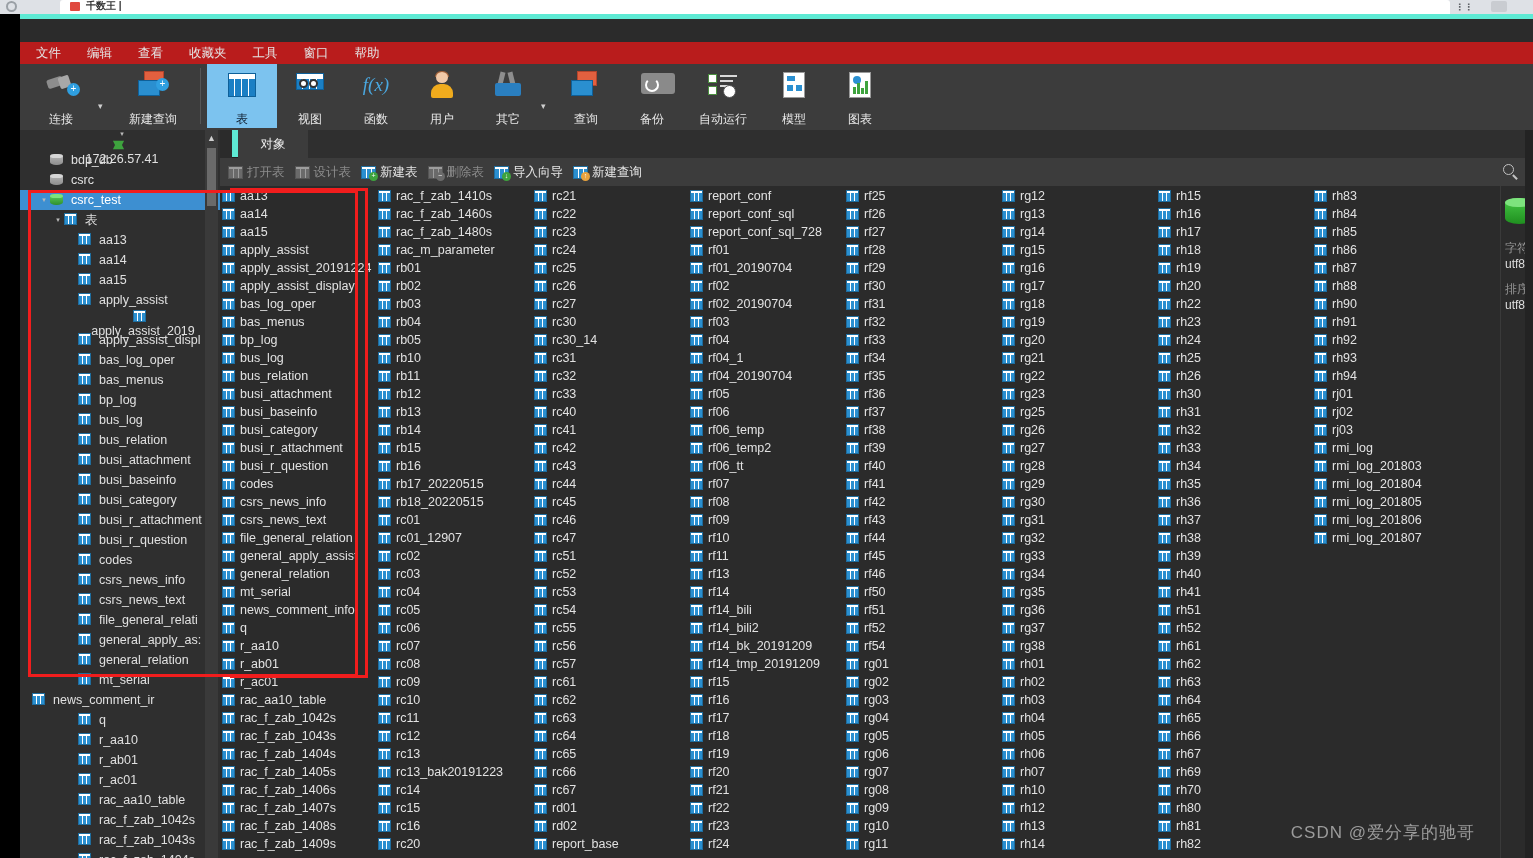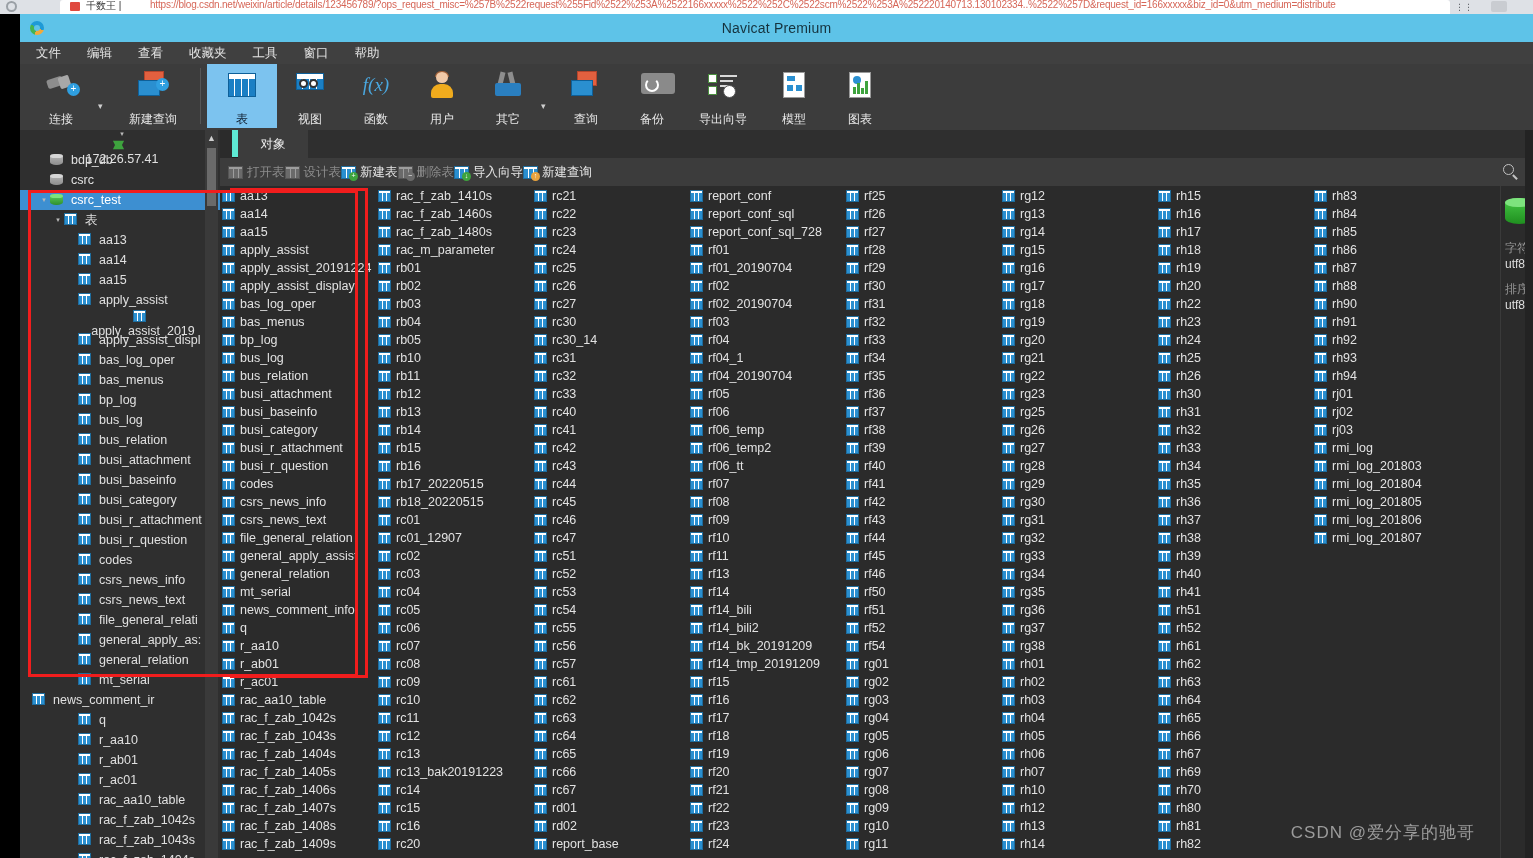--- a/index.html
+++ b/index.html
@@ -6,21 +6,21 @@
   html, body {
     width: 1533px; height: 858px; overflow: hidden;
     font-family: "Liberation Sans", "DejaVu Sans", sans-serif;
     background: #2b2b2b; color: #d8d8d8;
   }
   #app { position: relative; width: 1533px; height: 858px; background: #2b2b2b; }
 
   
   .browser-strip {
     position: absolute; left: 0; top: 0; width: 1533px; height: 19px;
-    background: #5eead4; overflow: hidden;
+    background: #5eead4; overflow: hidden; font-weight: bold;
   }
   .browser-strip .tabbg { position:absolute; left:0; top:0; width:1533px; height:14px; background:#dee1e6;}
   .browser-strip .tab {
     position: absolute; left: 60px; top: 0; width: 1390px; height: 14px;
     background: #ffffff; border-radius: 3px 3px 0 0;
   }
   .browser-strip .favicon {
     position: absolute; left: 70px; top: 2px; width: 10px; height: 9px; background: #e04a3f;
     border-radius: 1px;
   }
@@ -55,21 +55,21 @@
   }
   .titlebar .logo::after {
     content: ""; position: absolute; left: 4px; top: 4px; width: 6px; height: 6px;
     border-radius: 50%; background: #5ec3e8;
   }
   .titlebar .tt { font-size: 14px; letter-spacing: 0.2px; color: #15323d; }
 
   
   .menubar {
     position: absolute; left: 20px; top: 42px; width: 1513px; height: 22px;
-    background: #404040; display: flex; align-items: center; padding-left: 10px; gap: 14px;
+    background: #b91c1c; display: flex; align-items: center; padding-left: 10px; gap: 14px;
   }
   .menubar .mi { font-size: 12.5px; color: #e4e4e4; padding: 2px 6px; cursor: default; }
 
   
   .toolbar {
     position: absolute; left: 20px; top: 64px; width: 1513px; height: 66px;
     background: #3c3c3c; display: flex; align-items: flex-start; padding-left: 4px;
   }
   .tbtn {
     width: 66px; height: 64px; display: flex; flex-direction: column;
@@ -163,21 +163,21 @@
   }
   .objtabs .tab {
     position: absolute; left: 6px; top: 0; width: 70px; height: 28px; background: #3c3c3c;
     color: #f0f0f0; font-size: 12.5px; display: flex; align-items: center; justify-content: center;
   }
   .objtabs .rest { position:absolute; left:76px; top:0; right:0; height:28px; background:#2f2f2f; }
 
   
   .objtoolbar {
     position: absolute; left: 220px; top: 158px; width: 1313px; height: 28px;
-    background: #3c3c3c; display: flex; align-items: center; padding-left: 8px; 
+    background: #3c3c3c; display: flex; align-items: center; padding-left: 8px; gap: 10px;
   }
   .obtn { display:flex; align-items:center; gap:4px; font-size:12.5px; color:#e6e6e6; cursor:default; }
   .obtn.disabled { color:#8c8c8c; }
   .obtn .oic { width:15px;height:13px; position:relative; display:block; }
   .oic-tbl { width:15px;height:13px; background:#2a8fd0; box-shadow: inset 0 0 0 1px #1f6d9e;
     background-image:
       linear-gradient(to bottom, #ffffff 0 3px, transparent 3px),
       linear-gradient(to right, transparent 0 5px, #fff 5px 6px, transparent 6px 10px, #fff 10px 11px, transparent 11px);}
   .oic-tbl.gray { background:#6a6a6a; box-shadow: inset 0 0 0 1px #555;
     background-image:
@@ -238,31 +238,26 @@
 <body>
 
 <div id="app">
 
   <div class="browser-strip">
     <div class="tabbg"></div>
     <div class="circle"></div>
     <div class="tab"></div>
     <div class="favicon"></div>
     <div class="tabtitle">千数王 |</div>
-    <div class="urltext">https://blog.csdn.net/weixin/article/details/123456789/?ops_request_misc=%257B%2522request%255Fid%2522%253A%2522166xxxxx%2522%252C%2522scm%2522%253A%252220140713.130102334..%2522%257D&amp;request_id=166xxxxx&amp;biz_id=0&amp;utm_medium=distribute</div>
     <div class="rbtn1">⋮⋮</div>
     <div class="rbtn2"></div>
   </div>
 
   <div class="gutter"></div>
 
-  <div class="titlebar">
-    <div class="logo"></div>
-    <div class="tt">Navicat Premium</div>
-  </div>
 
   <div class="menubar">
     <div class="mi">文件</div>
     <div class="mi">编辑</div>
     <div class="mi">查看</div>
     <div class="mi">收藏夹</div>
     <div class="mi">工具</div>
     <div class="mi">窗口</div>
     <div class="mi">帮助</div>
   </div>
@@ -351,21 +346,21 @@
 
     <div class="tbtn" style="width:76px">
       <span class="ic ic-auto">
         <span class="c1"></span>
           <span class="c2"></span>
         <span class="l1"></span>
           <span class="l2"></span>
           <span class="l3"></span>
           <span class="clock"></span>
       </span>
-      <span class="lbl">导出向导</span>
+      <span class="lbl">自动运行</span>
     </div>
 
     <div class="tbtn">
       <span class="ic">
         <span class="ic-model">
           <b style="left:3px;top:3px;width:8px;height:5px"></b>
           <b style="left:3px;top:12px;width:6px;height:6px"></b>
           <b style="left:12px;top:12px;width:6px;height:6px"></b>
         </span>
       </span>

